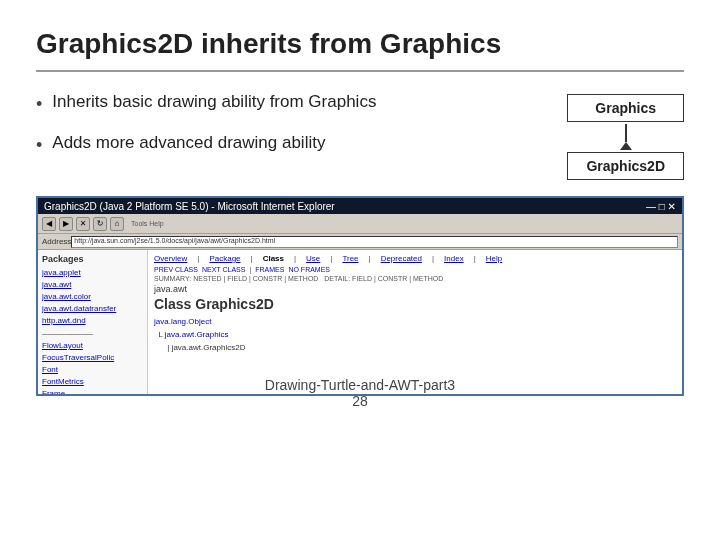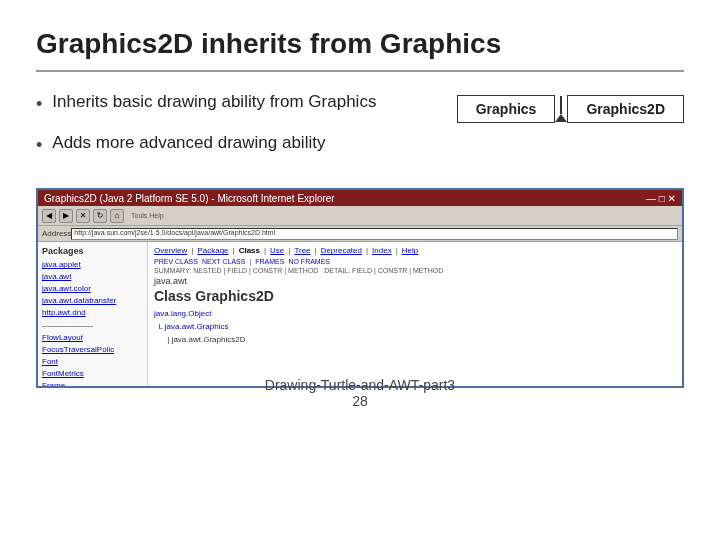--- a/index.html
+++ b/index.html
@@ -52,22 +52,21 @@
       margin-right: 10px;
       margin-top: 2px;
       font-size: 18px;
       color: #444;
       flex-shrink: 0;
     }
 
     
     .diagram {
       display: flex;
-      flex-direction: row;
-      align-items: center;
+      flex-direction: column;
       margin-top: 4px;
       margin-left: 10px;
       flex-shrink: 0;
     }
 
     .diagram-box {
       border: 1.5px solid #333;
       padding: 5px 18px;
       font-size: 14px;
       font-weight: bold;
@@ -103,21 +102,21 @@
       margin-top: 16px;
       width: 100%;
       height: 200px;
       border: 2px solid #4a6fa5;
       background: #fff;
       overflow: hidden;
       position: relative;
     }
 
     .browser-titlebar {
-      background: #7f1d1d;
+      background: #0f172a;
       color: #fff;
       font-size: 10px;
       padding: 2px 6px;
       height: 16px;
       display: flex;
       align-items: center;
       justify-content: space-between;
     }
 
     .browser-toolbar {
@@ -200,21 +199,21 @@
     }
 
     .browser-content {
       flex: 1;
       padding: 4px 6px;
       overflow: hidden;
     }
 
     .browser-nav-tabs {
       display: flex;
-      gap: 4px;
+      gap: 10px;
       font-size: 8px;
       margin-bottom: 3px;
       flex-wrap: wrap;
     }
 
     .browser-nav-tab {
       color: #0000cc;
       text-decoration: underline;
       font-size: 8px;
     }

